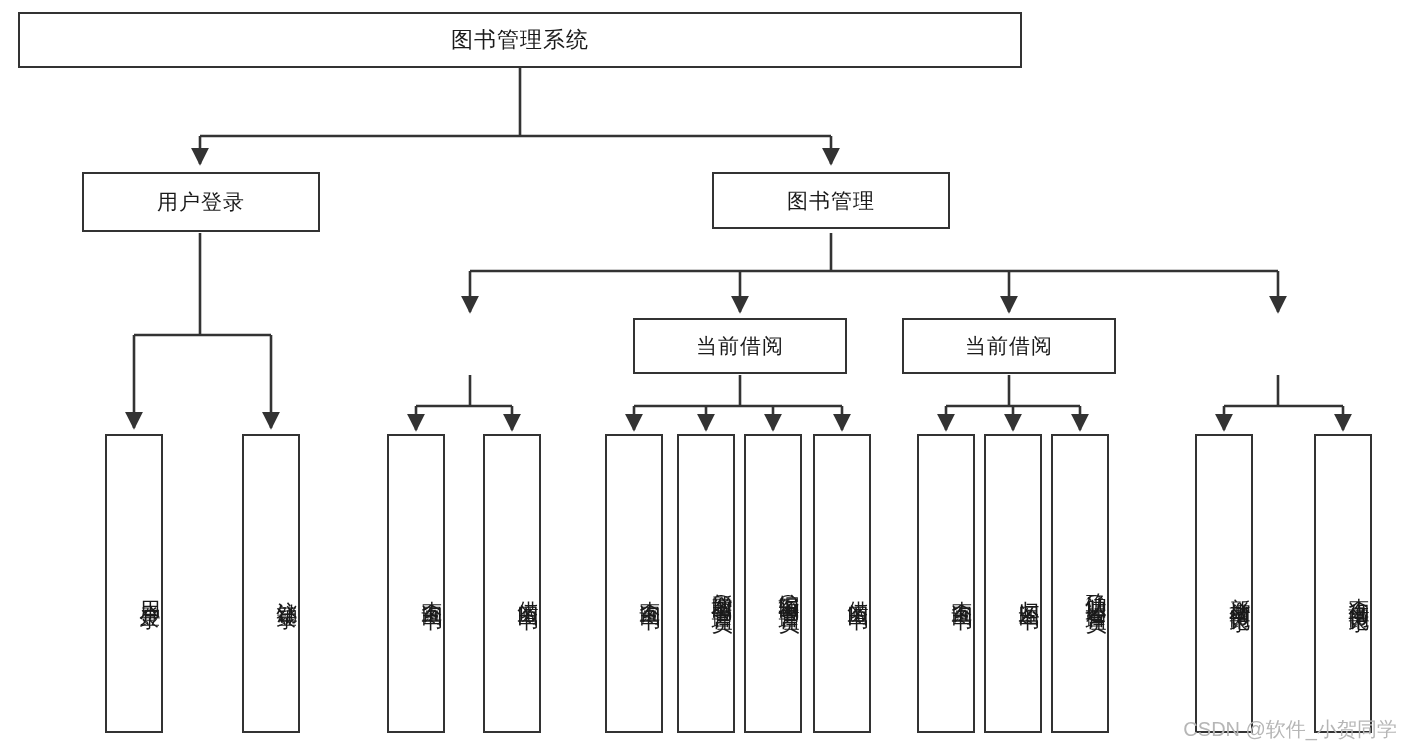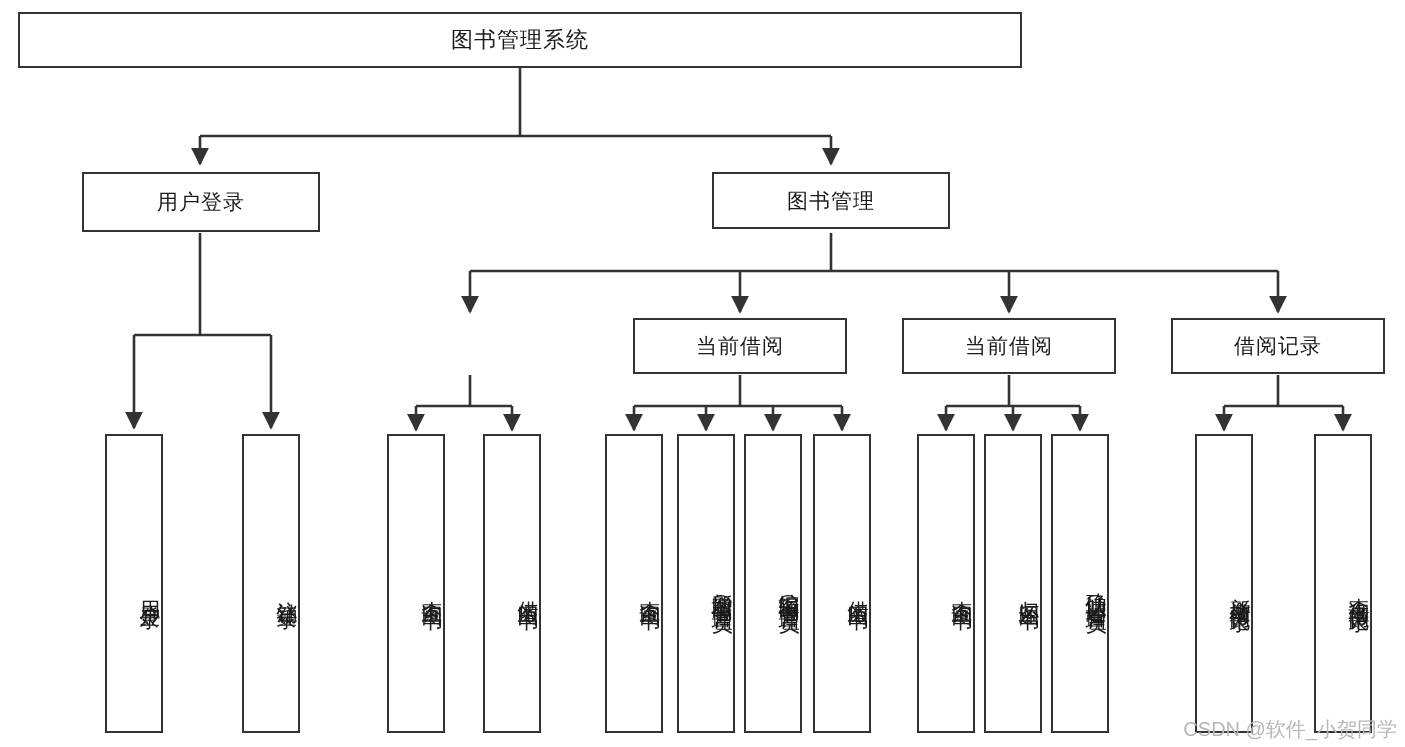--- a/index.html
+++ b/index.html
@@ -133,23 +133,20 @@
   <div class="node horizontal" style="left:712px; top:172px; width:238px; height:57px;">
     <span>图书管理</span>
   </div>
 
   <div class="node horizontal" style="left:633px; top:318px; width:214px; height:56px;">
     <span>当前借阅</span>
   </div>
   <div class="node horizontal" style="left:902px; top:318px; width:214px; height:56px;">
     <span>当前借阅</span>
   </div>
-  <div class="node horizontal" style="left:1171px; top:318px; width:214px; height:56px;">
-    <span>借阅记录</span>
-  </div>
 
   <div class="node vertical" style="left:105px; top:434px; width:58px; height:299px;">
     <span class="vtext">用户登录</span>
   </div>
   <div class="node vertical" style="left:242px; top:434px; width:58px; height:299px;">
     <span class="vtext">注销登录</span>
   </div>
 
   <div class="node vertical" style="left:387px; top:434px; width:58px; height:299px;">
     <span class="vtext">查询图书</span>

